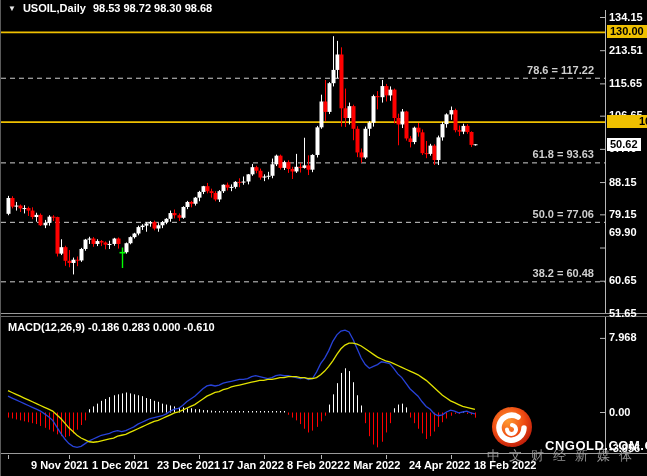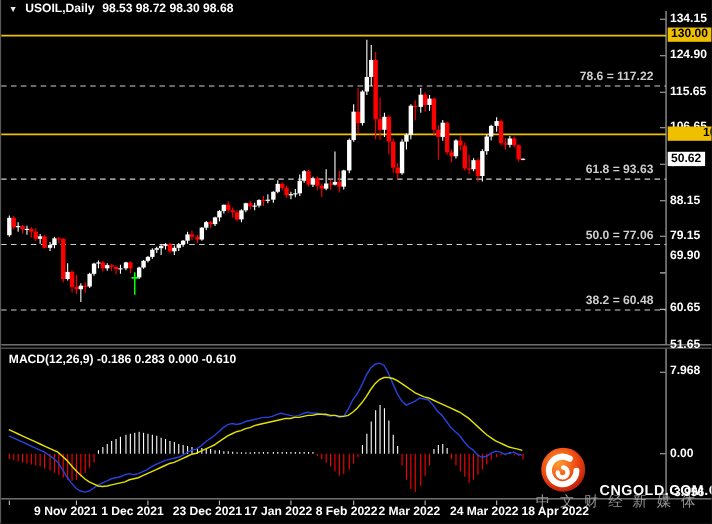--- a/index.html
+++ b/index.html
@@ -417,21 +417,21 @@
     <span>98.53 98.72 98.30 98.68</span>
   </div>
 
   <div class="macd-title">MACD(12,26,9) -0.186 0.283 0.000 -0.610</div>
 
   <div class="divider-main"></div>
   <div class="divider-bottom"></div>
 
   <div id="labels">
       <div class="axlbl" style="left: 608px; top: 10.5px; text-align: center;">134.15</div>
-      <div class="axlbl" style="left: 608px; top: 43.689px;">124.90</div>
+      <div class="axlbl" style="left: 608px; top: 43.689px;">213.51</div>
       <div class="axlbl" style="left: 608px; top: 76.878px;">115.65</div>
       <div class="axlbl" style="left: 608px; top: 109.17px;">106.65</div>
       <div class="axlbl" style="left: 608px; top: 142.359px;">97.40</div>
       <div class="axlbl" style="left: 608px; top: 175.548px;">88.15</div>
       <div class="axlbl" style="left: 608px; top: 207.84px;">79.15</div>
       <div class="axlbl" style="left: 608px; top: 226px;">69.90</div>
       <div class="axlbl" style="left: 608px; top: 274.218px;">60.65</div>
       <div class="axlbl" style="left: 608px; top: 306.51px;">51.65</div>
       <div class="badge" style="top: 25.3902px; background: rgb(239, 192, 0);">130.00</div>
       <div class="badge" style="top: 115.09px; background: rgb(239, 192, 0); padding-left: 32px;">105.00</div>
@@ -442,22 +442,22 @@
       <div class="fiblbl" style="top: 63.7448px;">78.6 = 117.22</div>
       <div class="fiblbl" style="top: 148.386px;">61.8 = 93.63</div>
       <div class="fiblbl" style="top: 207.839px;">50.0 = 77.06</div>
       <div class="fiblbl" style="top: 267.328px;">38.2 = 60.48</div>
       <div class="datelbl" style="left: 3px;">9 Nov 2021</div>
       <div class="datelbl" style="left: 64px;">1 Dec 2021</div>
       <div class="datelbl" style="left: 129px;">23 Dec 2021</div>
       <div class="datelbl" style="left: 194px;">17 Jan 2022</div>
       <div class="datelbl" style="left: 259px;">8 Feb 2022</div>
       <div class="datelbl" style="left: 316px;">2 Mar 2022</div>
-      <div class="datelbl" style="left: 381px;">24 Mar 2022</div>
-      <div class="datelbl" style="left: 446px;">18 Apr 2022</div>
+      <div class="datelbl" style="left: 381px;">24 Apr 2022</div>
+      <div class="datelbl" style="left: 446px;">18 Feb 2022</div>
     </div>
 
   <svg id="wm-logo" class="wm" width="42" height="42" viewBox="0 0 42 42">
     <defs>
       <radialGradient id="lg" cx="40%" cy="35%" r="75%">
         <stop offset="0%" stop-color="#ff9a30"></stop>
         <stop offset="55%" stop-color="#ee4a12"></stop>
         <stop offset="100%" stop-color="#b31208"></stop>
       </radialGradient>
     </defs>

